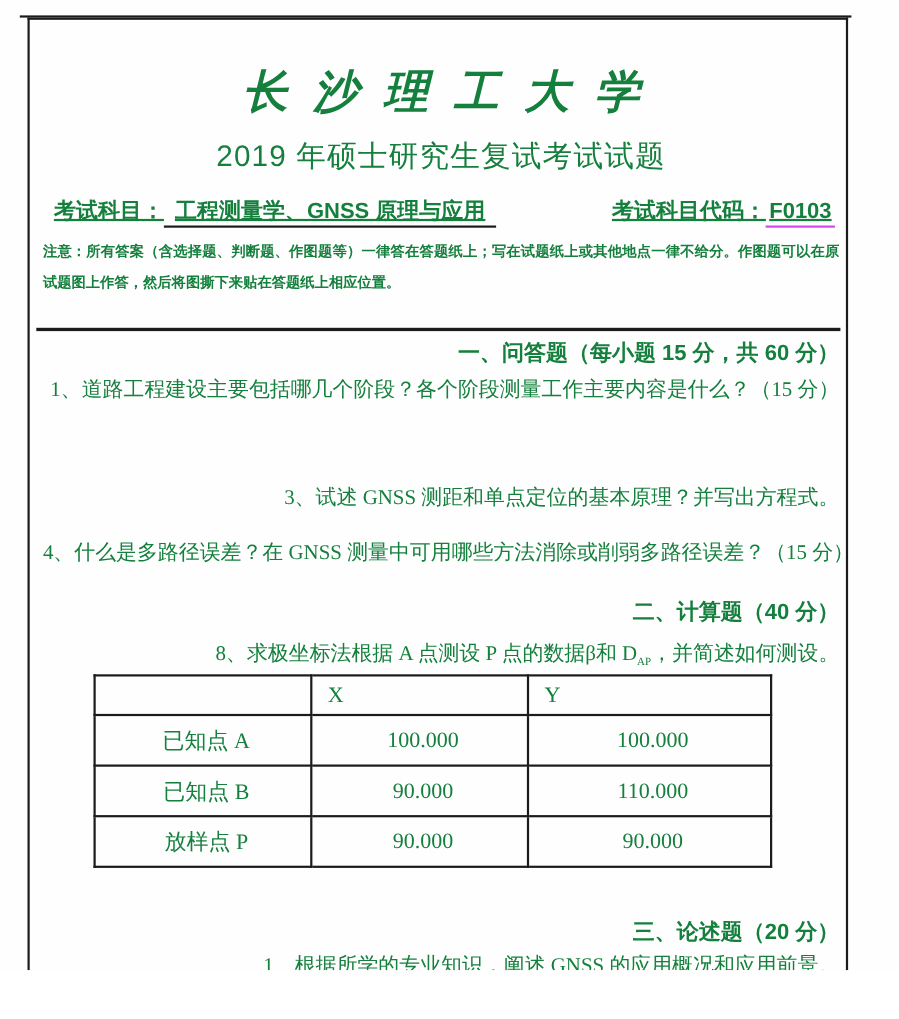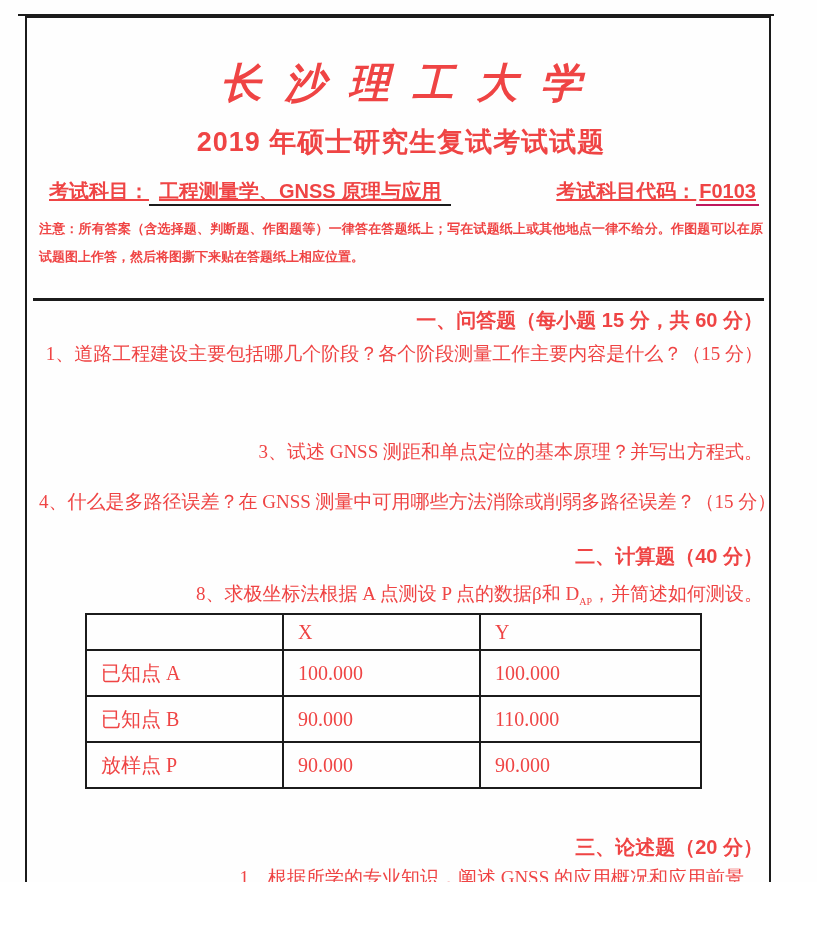--- a/index.html
+++ b/index.html
@@ -6,21 +6,21 @@
     margin: 0;
     padding: 0;
     background: #ffffff;
   }
   .page {
     position: relative;
     width: 817px;
     height: 882px;
     background: #fefefe;
     overflow: hidden;
-    color: #ef4444;
+    color: #15803d;
     font-family: "Liberation Serif", "DejaVu Serif", serif;
   }
   
   .top-rule {
     position: absolute;
     left: 18px;
     top: 14px;
     width: 756px;
     height: 2px;
     background: #1b1b1b;
@@ -50,21 +50,21 @@
     font-weight: bold;
     font-size: 41px;
     letter-spacing: 23px;
     text-indent: 23px;
     white-space: nowrap;
   }
   .exam-title {
     top: 106px;
     text-align: center;
     font-family: "Liberation Sans", "DejaVu Sans", sans-serif;
-    font-weight: bold;
+    font-weight: normal;
     font-size: 27px;
     letter-spacing: 1px;
     white-space: nowrap;
   }
   .subject-row {
     top: 160px;
     left: 22px;
     right: 10px;
     display: flex;
     justify-content: space-between;
@@ -72,21 +72,21 @@
     font-family: "Liberation Sans", "DejaVu Sans", sans-serif;
     font-weight: bold;
     font-size: 20px;
     white-space: nowrap;
   }
   .u-line {
     border-bottom: 2px solid #1b1b1b;
     padding: 0 10px 2px 10px;
   }
   .u-line-code {
-    border-bottom: 2px solid #be185d;
+    border-bottom: 2px solid #d946ef;
     padding: 0 3px 2px 3px;
   }
   .notice {
     top: 197px;
     font-family: "Liberation Sans", "DejaVu Sans", sans-serif;
     font-weight: bold;
     font-size: 13px;
     line-height: 27.5px;
     text-align: justify;
   }
@@ -122,21 +122,21 @@
     border-collapse: collapse;
     font-size: 20px;
     font-family: "Liberation Serif", "DejaVu Serif", serif;
   }
   .coords-table td {
     border: 2px solid #1b1b1b;
     padding: 0 8px 0 14px;
     vertical-align: middle;
   }
   .coords-table .hdr td { height: 34px; }
-  .coords-table .row td { height: 44px; }
+  .coords-table .row td { height: 44px; text-align: center; }
   .col-a { width: 173px; }
   .col-b { width: 173px; }
   .col-c { width: 197px; }
   .s3-heading { top: 816px; }
   .q3-1 { top: 847px; }
   sub { font-size: 10px; }
 </style>
 </head>
 <body>
 

